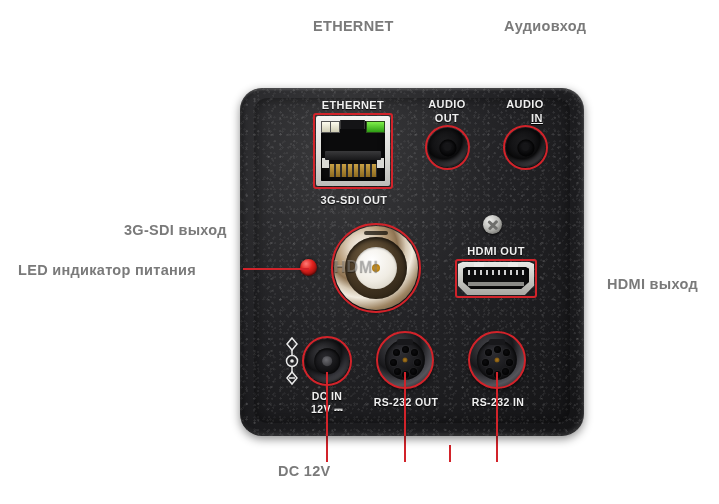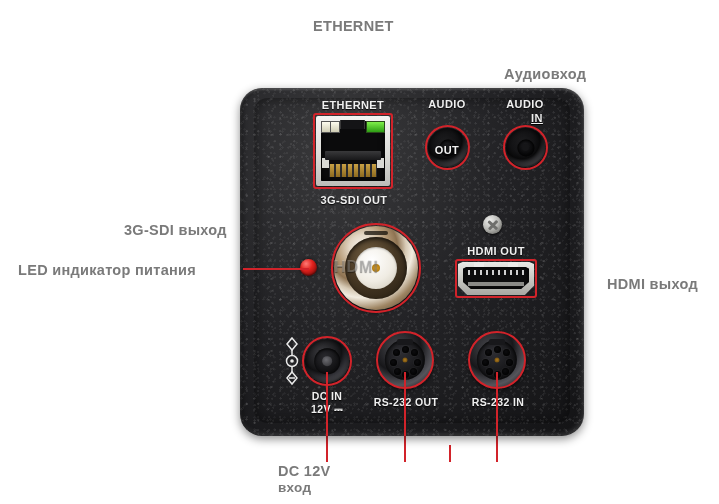--- a/index.html
+++ b/index.html
@@ -417,39 +417,38 @@
 </head>
 <body>
 
 <div id="stage">
 
   <div class="callout" style="left:313px; top:17px;">
     <span>ETHERNET</span>
   </div>
 
 
-  <div class="callout" style="left:504px; top:17px;margin-top:48px;">
+  <div class="callout" style="left:504px; top:17px;">
     <span>Аудиовход</span>
   </div>
 
   <div class="callout" style="left:84px; top:221px;margin-left:40px;">
     <span>3G-SDI выход</span>
   </div>
 
   <div class="callout" style="left:18px; top:261px;">
     <span>LED индикатор питания</span>
   </div>
 
   <div class="callout" style="left:607px; top:275px;">
     <span>HDMI выход</span>
   </div>
 
   <div class="callout center" style="left:278px; top:462px; width:100px;">
     <div>DC 12V</div>
-    <div class="sub">вход</div>
   </div>
 
 
   <div class="leader h" style="left:243px; top:268px; width:66px;"></div>
 
   <div class="leader v" style="left:326px; top:435px; height:27px;"></div>
   <div class="leader v" style="left:404px; top:435px; height:27px;"></div>
   <div class="leader v" style="left:449px; top:445px; height:17px;"></div>
   <div class="leader v" style="left:496px; top:435px; height:27px;"></div>
 
@@ -477,21 +476,21 @@
           <span></span>
         <span></span>
           <span></span>
           <span></span>
           <span></span>
       </div>
     </div>
     <div class="hl-rect" style="left:73px; top:25px; width:80px; height:76px;"></div>
 
     <div class="silk" style="left:180px; top:10px; width:54px;">AUDIO</div>
-    <div class="silk" style="left:180px; top:24px; width:54px;margin-top:32px;">OUT</div>
+    <div class="silk" style="left:180px; top:24px; width:54px;">OUT</div>
     <div class="jack" style="left:188px; top:40px; width:39px; height:39px;">
       <div class="hole"></div>
     </div>
     <div class="hl-circ" style="left:185px; top:37px; width:45px; height:45px;"></div>
 
     <div class="silk" style="left:258px; top:10px; width:54px;">AUDIO</div>
     <div class="silk" style="left:270px; top:24px; width:54px;text-decoration:underline;">IN</div>
     <div class="jack" style="left:266px; top:40px; width:39px; height:39px;">
       <div class="hole"></div>
     </div>

